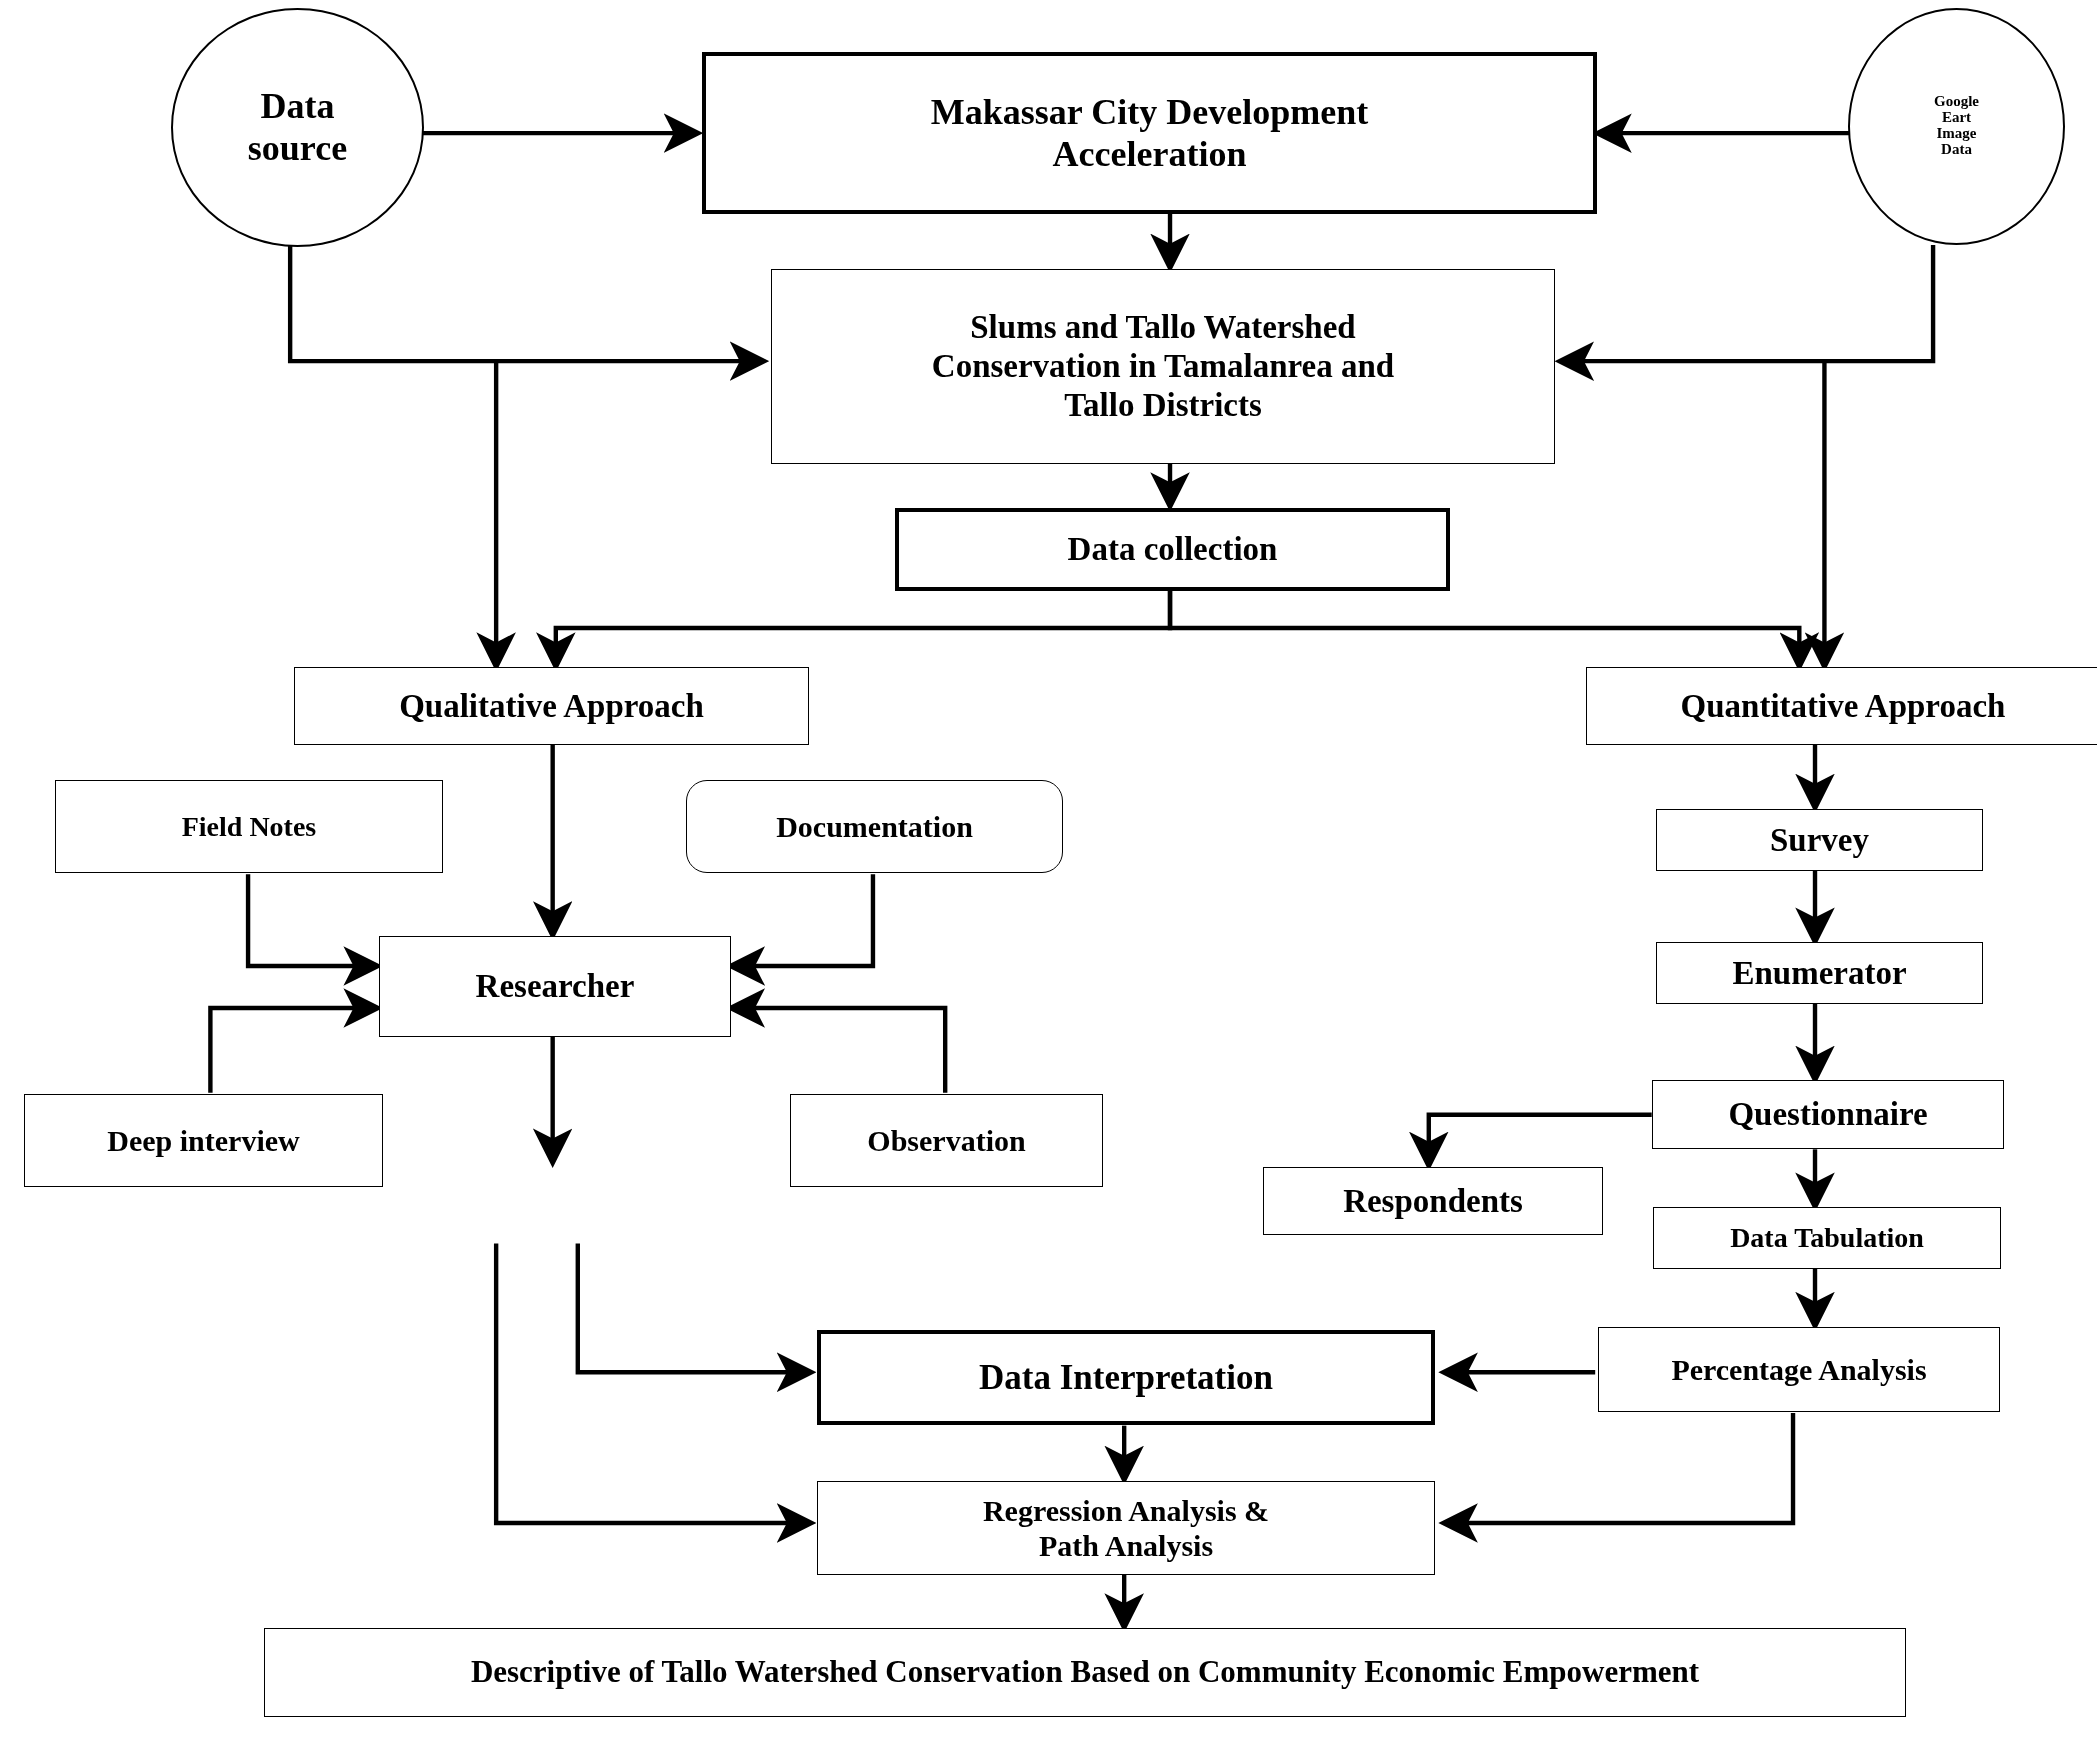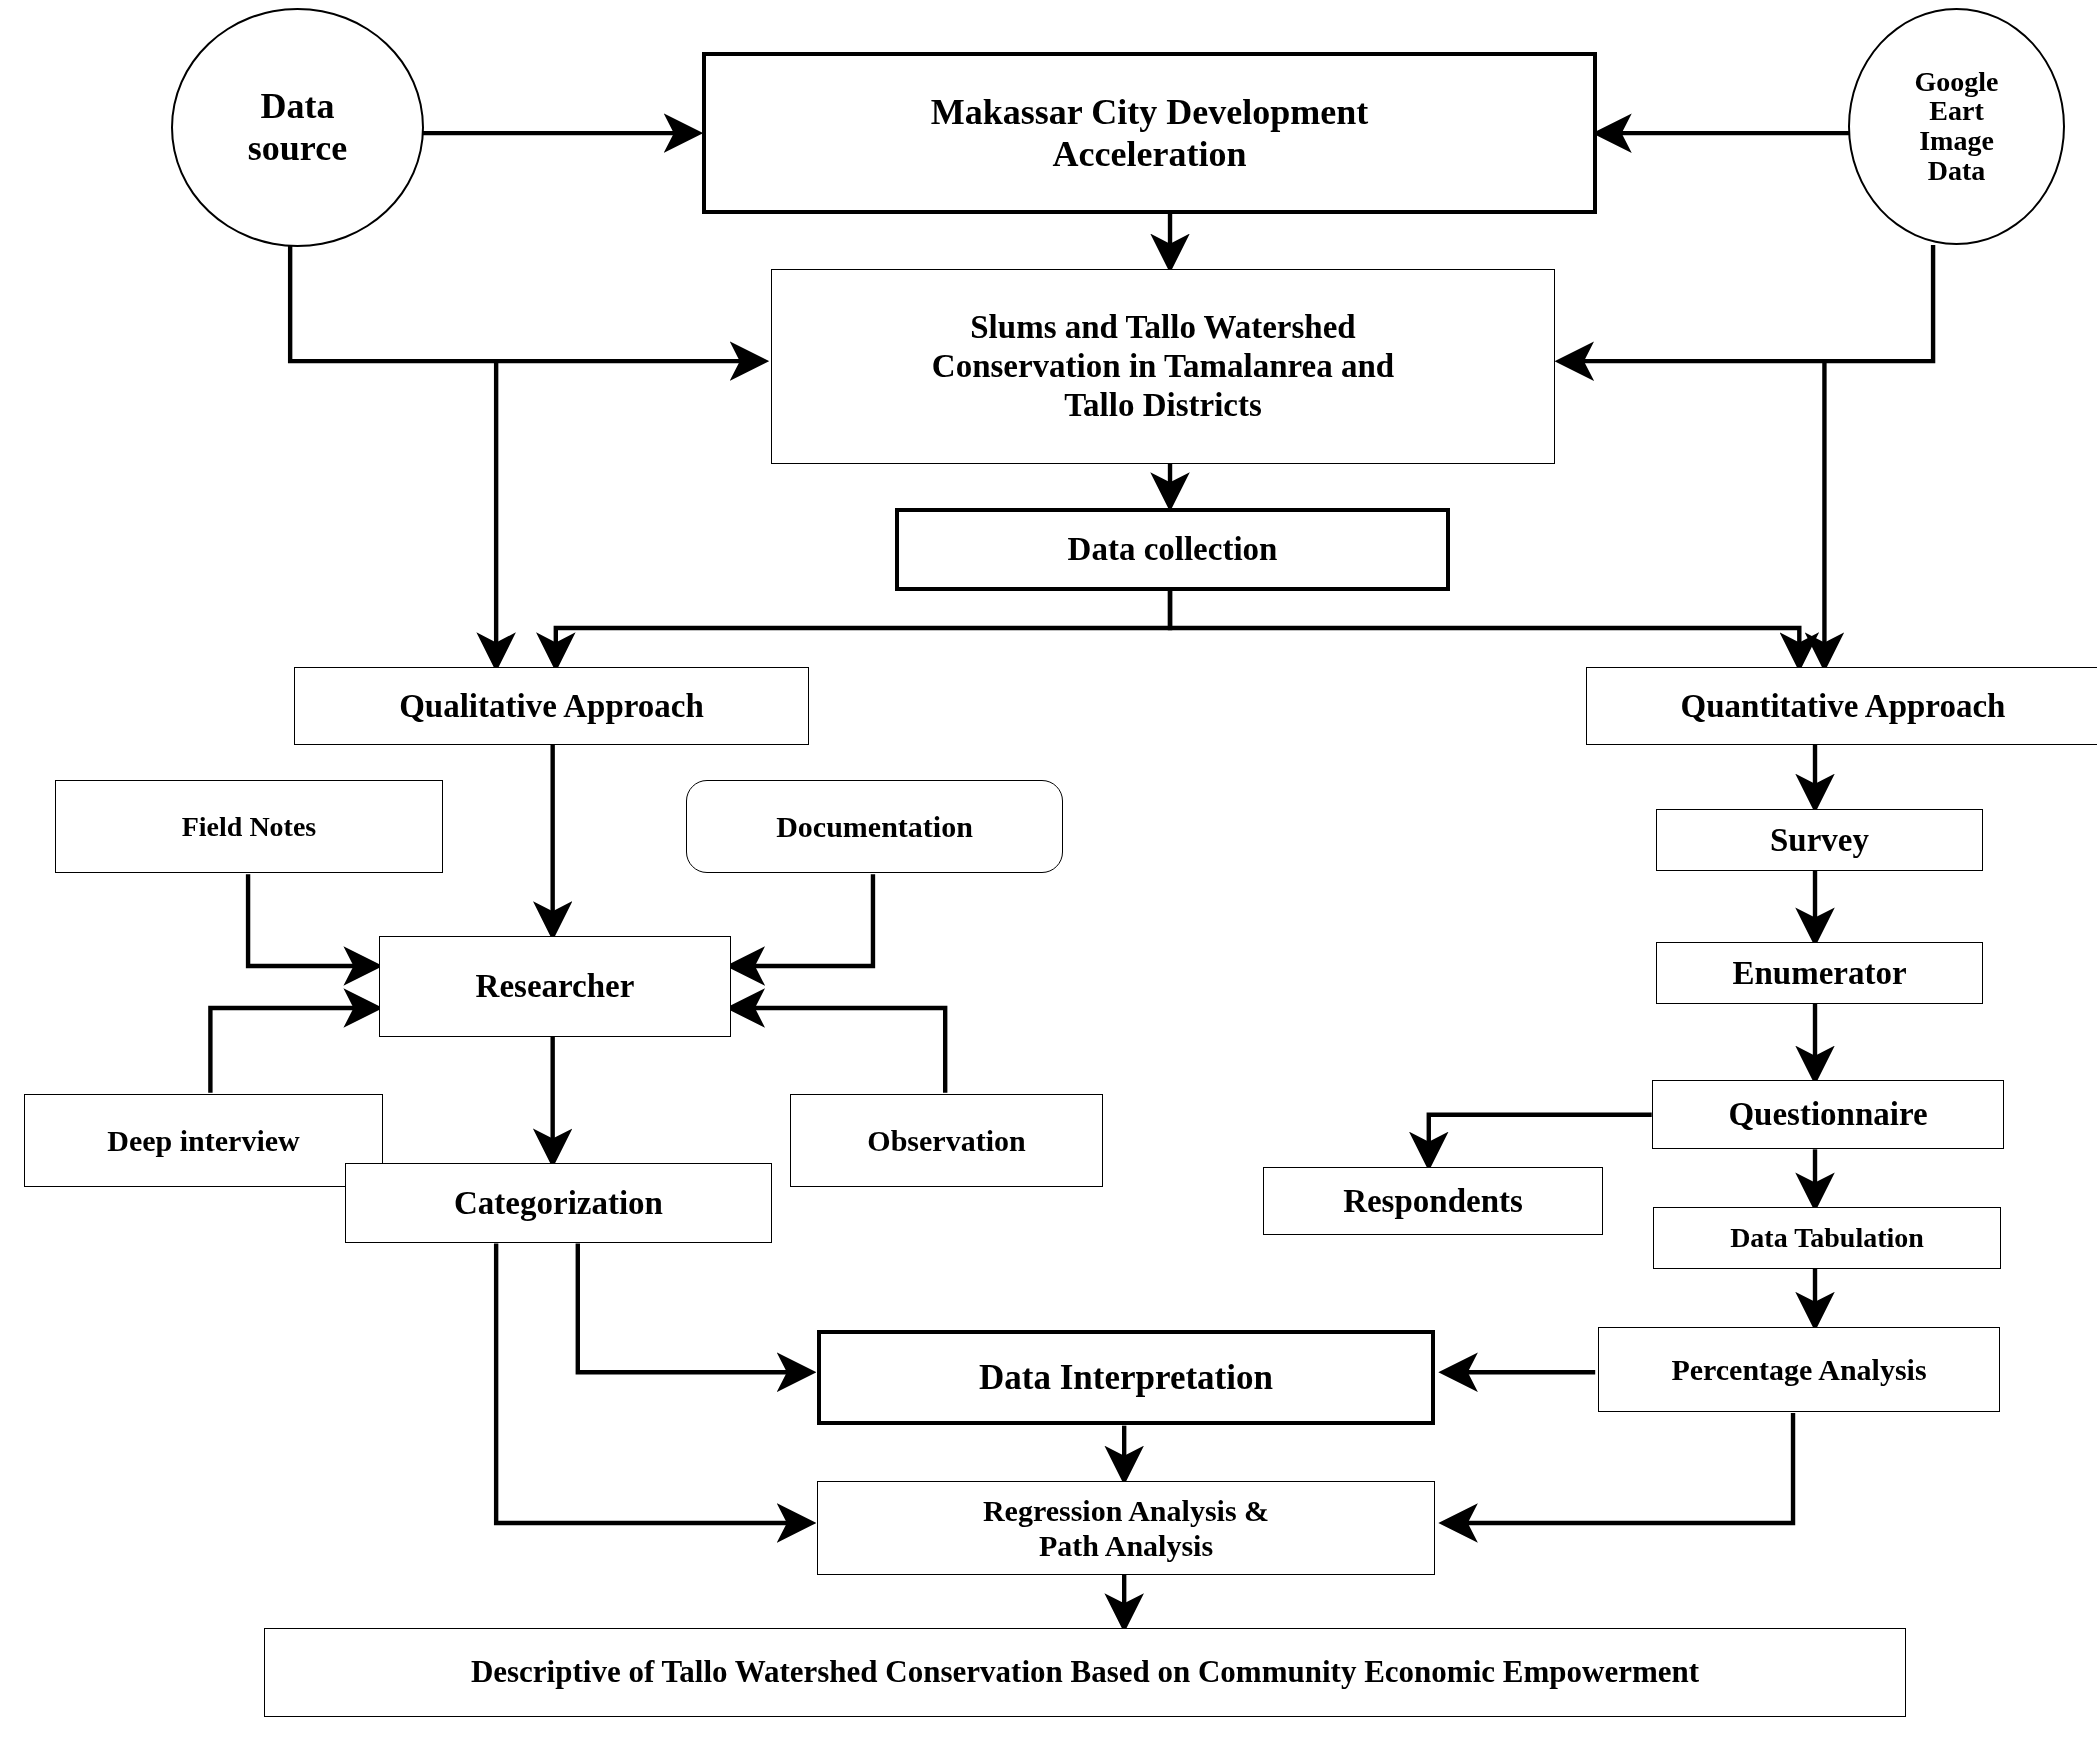--- a/index.html
+++ b/index.html
@@ -28,21 +28,21 @@
   }
   .node.thick{ border-width:4.4px; }
   .node.circle{
     border-radius:50%;
     border-width:2.5px;
   }
   .t58{font-size:36px;}
   .t52{font-size:33px;}
   .t48{font-size:30px;}
   .t44{font-size:28px;}
-  .t36{font-size:28px;}
+  .t36{font-size:15px;}
   #lines{position:absolute;left:0;top:0;width:2097px;height:1751px;z-index:1;}
 </style>
 </head>
 <body>
 
 <div id="stage">
 
   <svg id="lines" viewBox="0 0 3339 2788" xmlns="http://www.w3.org/2000/svg">
     <defs>
       <marker id="ah" markerWidth="9" markerHeight="9" refX="7.6" refY="4.5" orient="auto" markerUnits="strokeWidth">
@@ -157,23 +157,20 @@
   </div>
 
   <div class="node t48" style="left:24px;top:1094px;width:359px;height:93px;">
     <span>Deep interview</span>
   </div>
 
   <div class="node t48" style="left:790px;top:1094px;width:313px;height:93px;">
     <span>Observation</span>
   </div>
 
-  <div class="node t52" style="left:345px;top:1163px;width:427px;height:80px;">
-    <span>Categorization</span>
-  </div>
 
   <div class="node t52" style="left:1656px;top:809px;width:327px;height:62px;">
     <span>Survey</span>
   </div>
 
   <div class="node t52" style="left:1656px;top:942px;width:327px;height:62px;">
     <span>Enumerator</span>
   </div>
 
   <div class="node t52" style="left:1652px;top:1080px;width:352px;height:69px;">

